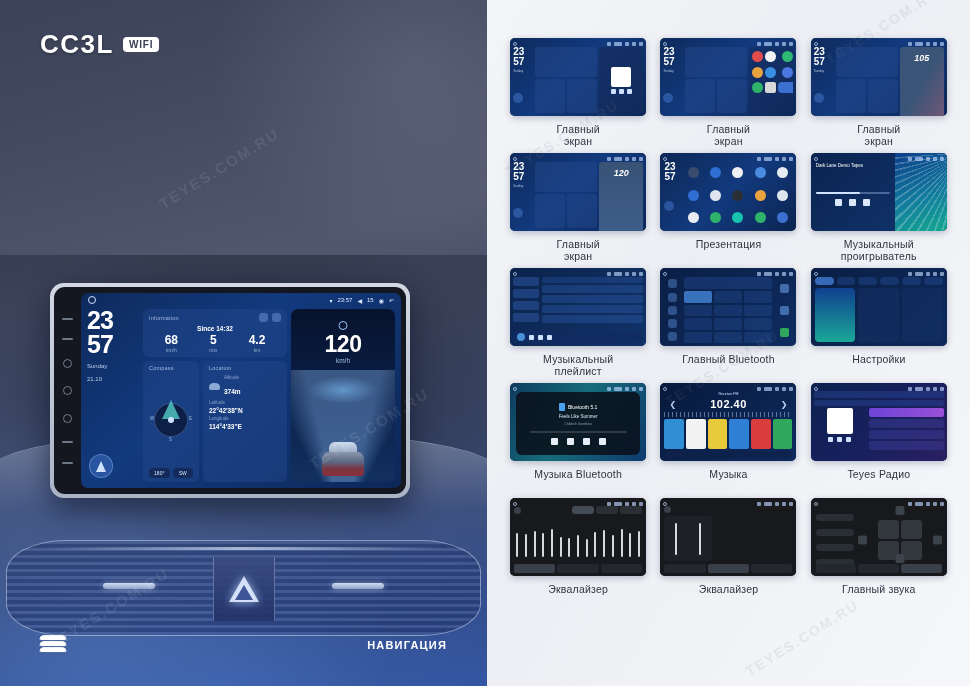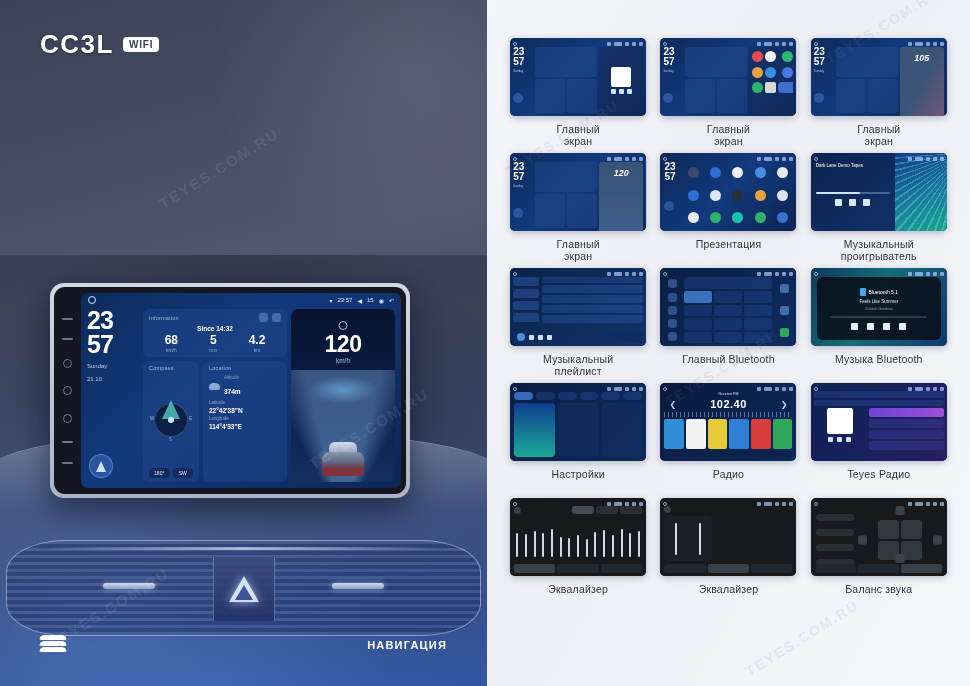--- a/index.html
+++ b/index.html
@@ -862,20 +862,54 @@
         </div>
       </div>
       <div class="caption">
         <div>Главный Bluetooth</div>
         <div></div>
       </div>
     </div>
 
     <div class="cell">
       <div class="thumb">
+        <div class="mini-settings">
+          <div class="st-tabs">
+            <span class="on"></span>
+            <span></span>
+            <span></span>
+            <span></span>
+            <span></span>
+            <span></span>
+          </div>
+          <div class="st-cards">
+            <div class="hl"></div>
+            <div></div>
+            <div></div>
+          </div>
+        </div>
+        <div class="tb-status">
+          <span class="dot"></span>
+          <span class="rg">
+              <i></i>
+              <i class="w"></i>
+              <i></i>
+              <i></i>
+              <i></i>
+            </span>
+        </div>
+      </div>
+      <div class="caption">
+        <div>Настройки</div>
+        <div></div>
+      </div>
+    </div>
+
+    <div class="cell">
+      <div class="thumb">
         <div class="mini-bt">
           <div class="bt-card">
             <div class="ttl">
               <b></b>
               <span>Bluetooth 5.1</span>
             </div>
             <div class="s1">Feels Like Summer</div>
             <div class="s2">Childish Gambino</div>
             <div class="bar"></div>
             <div class="ctr">
@@ -898,54 +932,20 @@
         </div>
       </div>
       <div class="caption">
         <div>Музыка Bluetooth</div>
         <div></div>
       </div>
     </div>
 
     <div class="cell">
       <div class="thumb">
-        <div class="mini-settings">
-          <div class="st-tabs">
-            <span class="on"></span>
-            <span></span>
-            <span></span>
-            <span></span>
-            <span></span>
-            <span></span>
-          </div>
-          <div class="st-cards">
-            <div class="hl"></div>
-            <div></div>
-            <div></div>
-          </div>
-        </div>
-        <div class="tb-status">
-          <span class="dot"></span>
-          <span class="rg">
-              <i></i>
-              <i class="w"></i>
-              <i></i>
-              <i></i>
-              <i></i>
-            </span>
-        </div>
-      </div>
-      <div class="caption">
-        <div>Настройки</div>
-        <div></div>
-      </div>
-    </div>
-
-    <div class="cell">
-      <div class="thumb">
         <div class="mini-radio">
           <div class="rd-top">Receiver FM</div>
           <div class="rd-freq">
             <span class="ch">❮</span>
             <span class="f">102.40</span>
             <span class="ch">❯</span>
           </div>
           <div class="rd-scale"></div>
           <div class="rd-tiles">
             <i style="background:#2f8ed4"></i>
@@ -962,21 +962,21 @@
           <span class="rg">
               <i></i>
               <i class="w"></i>
               <i></i>
               <i></i>
               <i></i>
             </span>
         </div>
       </div>
       <div class="caption">
-        <div>Радио</div>
+        <div>Музыка</div>
         <div></div>
       </div>
     </div>
 
     <div class="cell">
       <div class="thumb">
         <div class="mini-teyes">
           <div class="ty-bar"></div>
           <div class="ty-bar" style="height:6px"></div>
           <div class="ty-main">
@@ -1146,21 +1146,21 @@
           <span class="rg">
               <i></i>
               <i class="w"></i>
               <i></i>
               <i></i>
               <i></i>
             </span>
         </div>
       </div>
       <div class="caption">
-        <div>Баланс звука</div>
+        <div>Главный звука</div>
         <div></div>
       </div>
     </div>
 
   </div>
 
   <span class="wm2" style="left:330px; top:18px;">TEYES.COM.RU</span>
   <span class="wm2" style="left:10px;  top:130px;">TEYES.COM.RU</span>
   <span class="wm2" style="left:170px; top:360px;">TEYES.COM.RU</span>
   <span class="wm2" style="left:250px; top:630px;">TEYES.COM.RU</span>

